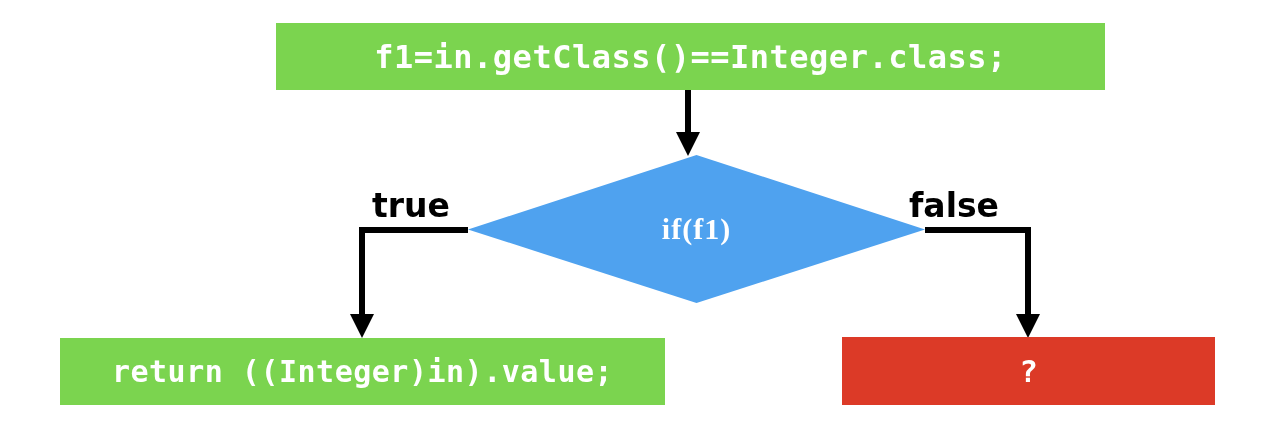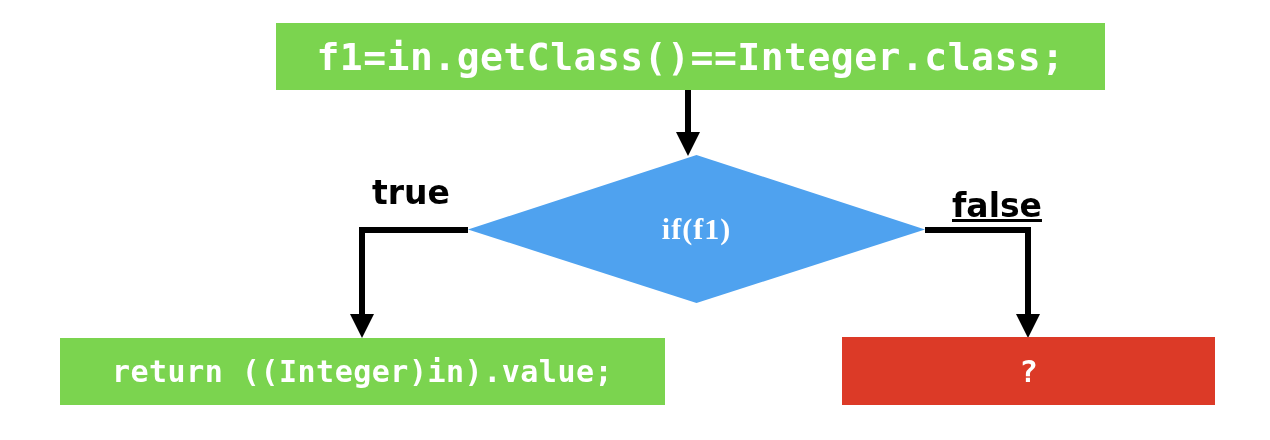--- a/index.html
+++ b/index.html
@@ -41,21 +41,21 @@
     line-height: 1;
   }
   
   #node-assign {
     left: 276px;
     top: 23px;
     width: 829px;
     height: 67px;
   }
   #node-assign .node-label {
-    font-size: 38px;
+    font-size: 32px;
     letter-spacing: 0.5px;
   }
   
   #node-return {
     left: 60px;
     top: 338px;
     width: 605px;
     height: 67px;
   }
   #node-return .node-label {
@@ -92,26 +92,25 @@
     position: absolute;
     font-family: "DejaVu Sans", sans-serif;
     font-weight: bold;
     font-size: 33px;
     color: #000000;
     line-height: 1;
     white-space: nowrap;
   }
   #label-true {
     left: 372px;
-    top: 176px;
+    top: 189px;
   }
   #label-false {
-    left: 952px;
+    left: 909px;
     top: 189px;
-    text-decoration: underline;
   }
 </style>
 </head>
 <body>
 
 <div id="flowchart">
 
   <svg class="svg-layer" viewBox="0 0 1270 440" width="1270" height="440" xmlns="http://www.w3.org/2000/svg">
 
     <polygon points="696.5,155 925,229.5 696.5,303 468,229.5" fill="#4FA2EF"></polygon>

